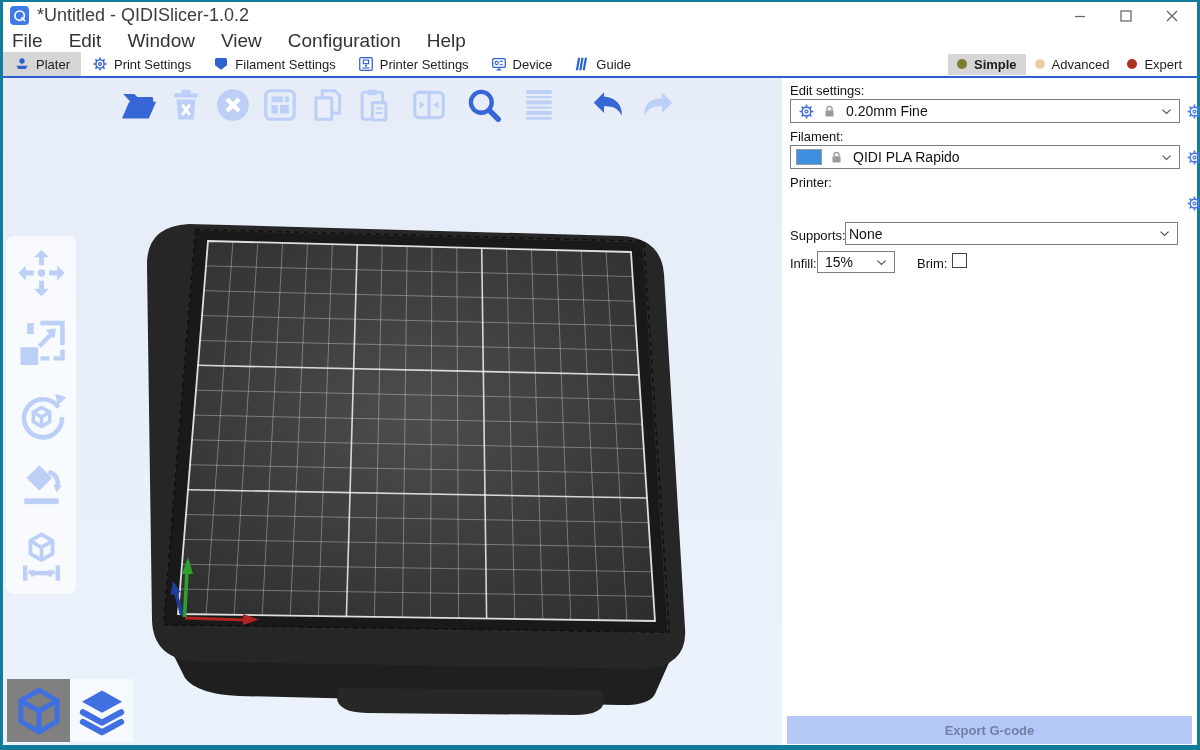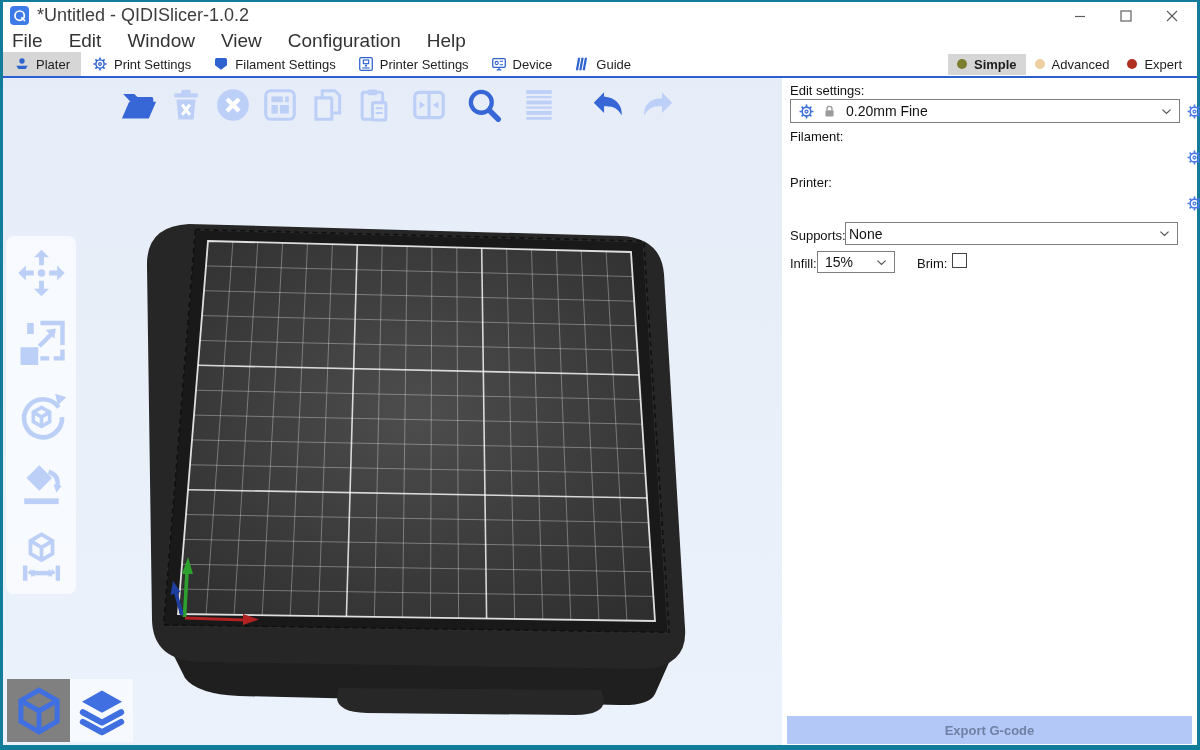--- a/index.html
+++ b/index.html
@@ -498,20 +498,30 @@
           <span class="combo-text">0.20mm Fine</span>
           <svg class="combo-chev">
               <use href="#i-chev"></use>
             </svg>
         </div>
         <svg class="gear-out" style="left:404px;top:25px">
             <use href="#i-gear"></use>
           </svg>
 
         <div class="plabel" style="left:8px;top:51px">Filament:</div>
+        <div class="combo" style="left:8px;top:67px;width:390px">
+          <span class="swatch"></span>
+          <svg class="combo-lock">
+              <use href="#i-lock"></use>
+            </svg>
+          <span class="combo-text">QIDI PLA Rapido</span>
+          <svg class="combo-chev">
+              <use href="#i-chev"></use>
+            </svg>
+        </div>
         <svg class="gear-out" style="left:404px;top:71px">
             <use href="#i-gear"></use>
           </svg>
 
         <div class="plabel" style="left:8px;top:97px">Printer:</div>
         <svg class="gear-out" style="left:404px;top:117px">
             <use href="#i-gear"></use>
           </svg>
 
         <div class="plabel" style="left:8px;top:150px">Supports:</div>

